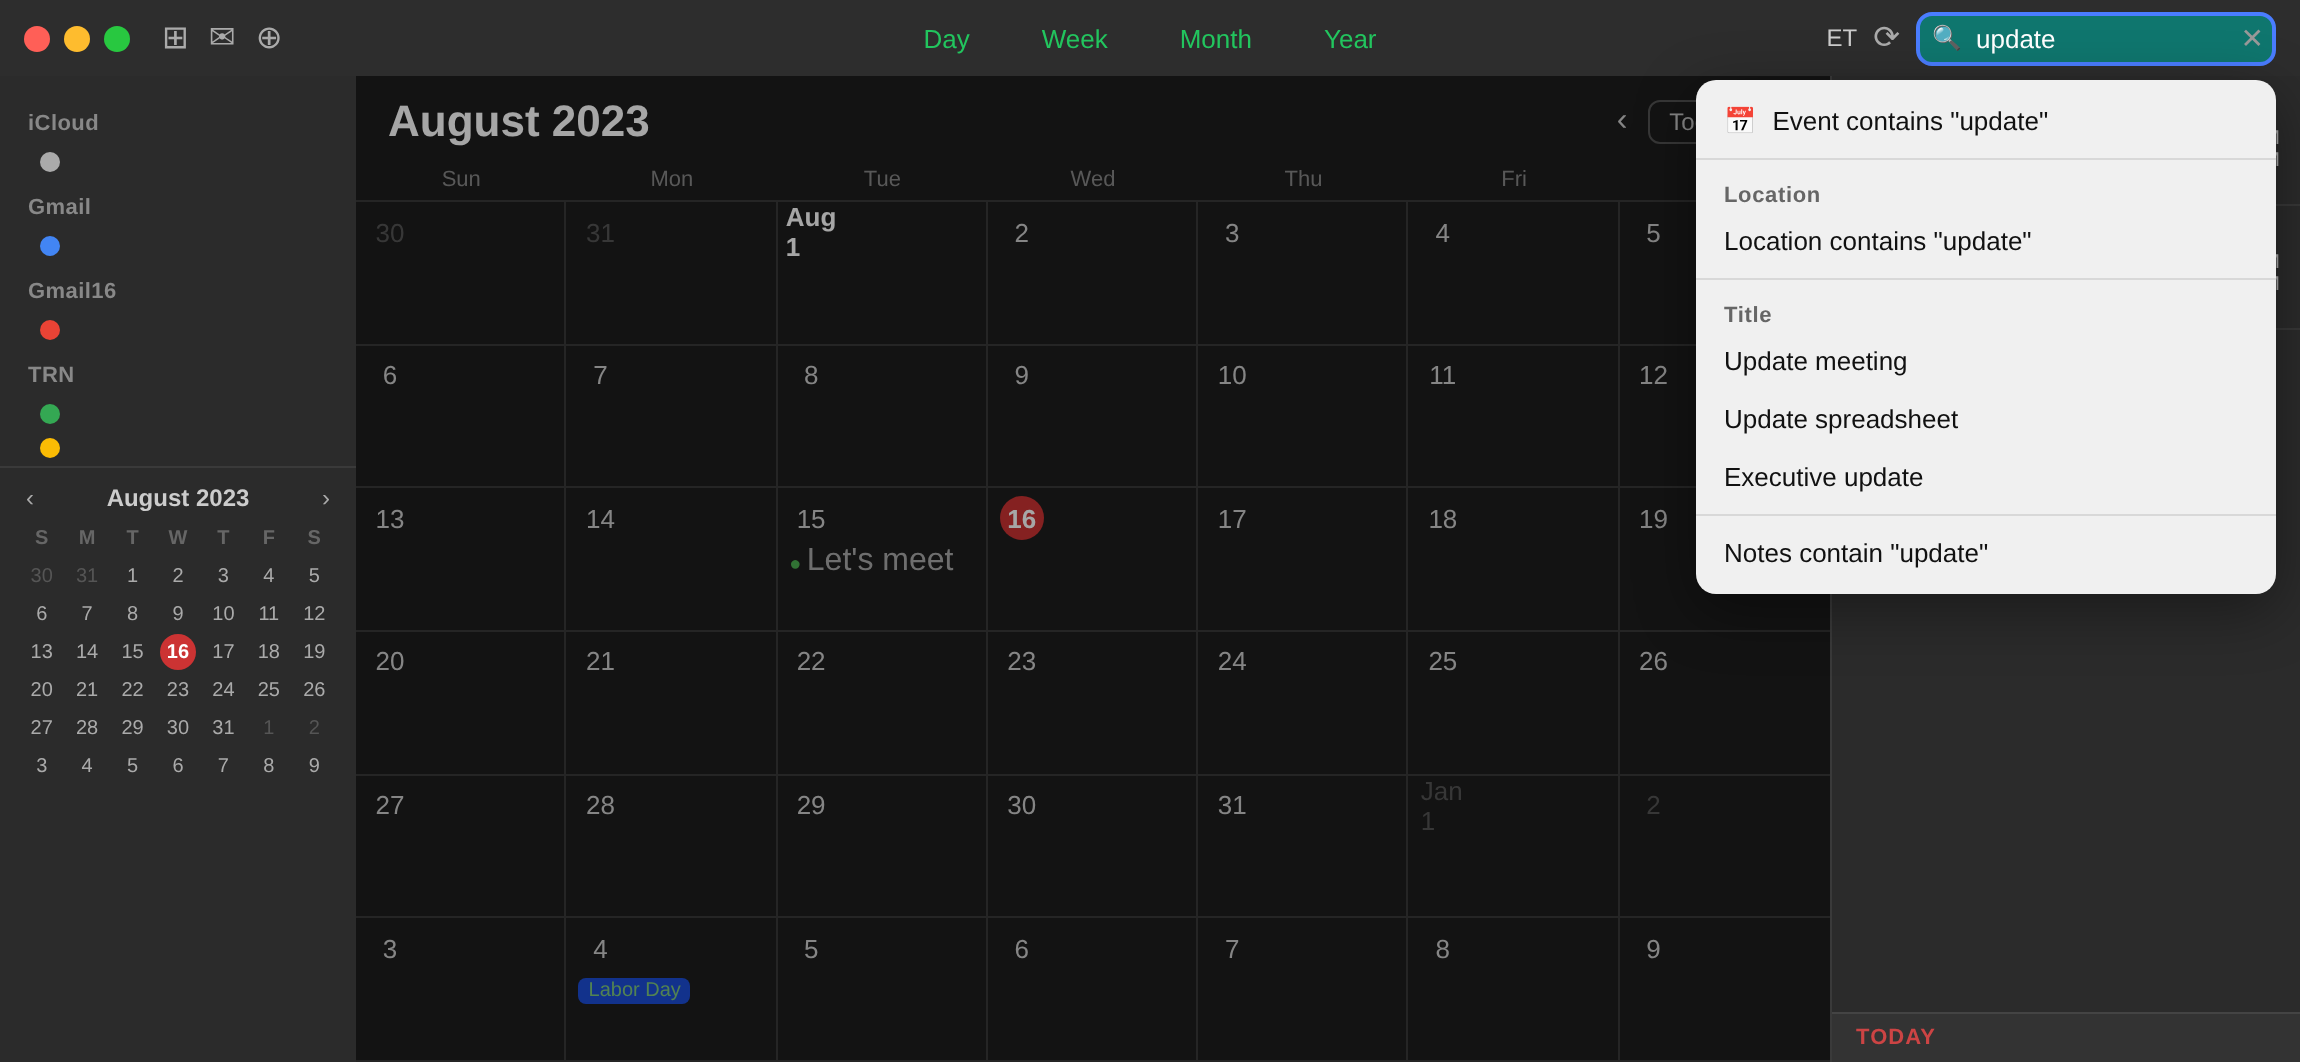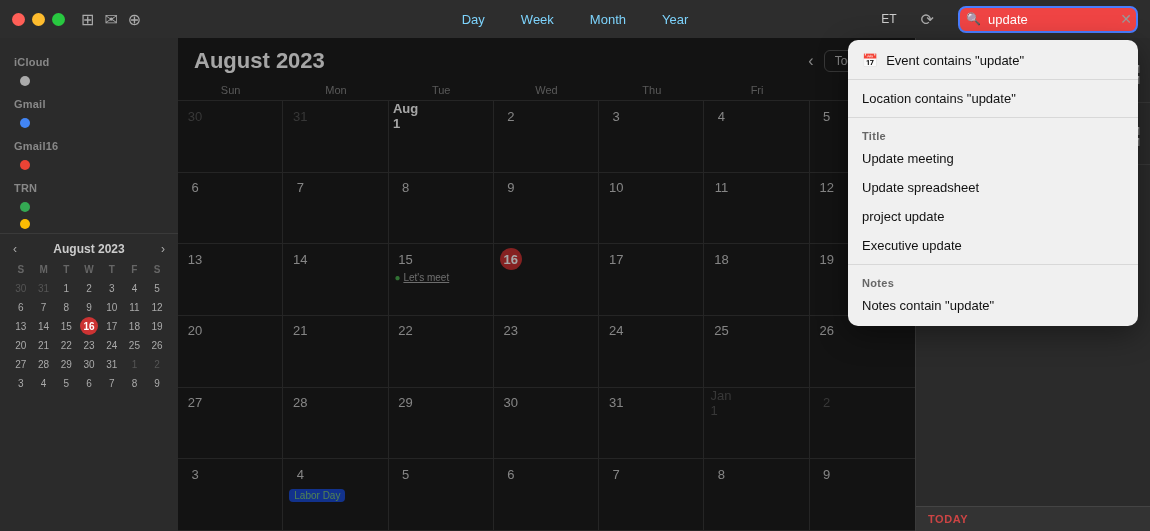--- a/index.html
+++ b/index.html
@@ -50,46 +50,46 @@
     }
     .titlebar-center {
       position: absolute;
       left: 50%;
       transform: translateX(-50%);
       display: flex;
       gap: 24px;
       align-items: center;
     }
     .view-btn {
-      color: #7dd3fc;
+      color: #22c55e;
       font-size: 13px;
       background: none;
       border: none;
       cursor: pointer;
       padding: 2px 6px;
       border-radius: 4px;
     }
     .titlebar-right {
       position: absolute;
       right: 12px;
       display: flex;
       align-items: center;
-      gap: 24px;
+      gap: 8px;
     }
     .et-label {
       color: #ccc;
       font-size: 12px;
     }
     .search-wrapper {
       position: relative;
       display: flex;
       align-items: center;
     }
     .search-input {
-      background: #ef4444;
+      background: #0f766e;
       border: 2px solid #4a7dff;
       border-radius: 8px;
       color: #fff;
       font-size: 13px;
       padding: 4px 28px 4px 28px;
       outline: none;
       width: 180px;
     }
     .search-icon-left {
       position: absolute;
@@ -238,22 +238,21 @@
     }
     .cal-day-num.muted { color: #555; }
     .cal-day-num.aug1 { font-weight: 600; color: #fff; }
     .cal-event-dot {
       font-size: 10px;
       color: #4caf50;
       margin-top: 2px;
     }
     .cal-event-label {
       color: #aaa;
-      font-size: 10px;
-      text-decoration: underline;
+      font-size: 16px;
     }
     .cal-label-badge {
       background: #1d4ed8;
       color: #7ec87e;
       font-size: 10px;
       padding: 1px 5px;
       border-radius: 4px;
       margin-top: 2px;
       display: inline-block;
     }
@@ -458,39 +457,36 @@
       <span class="search-icon-left">🔍</span>
       <input class="search-input" type="text" value="update" style="">
       <span class="search-clear">✕</span>
 
       <div class="search-dropdown">
         <div class="dropdown-item">
           <span class="dropdown-item-icon">📅</span>
           <span>Event contains "update"</span>
         </div>
         <div class="dropdown-separator"></div>
+        <div class="dropdown-section-label">Location</div>
         <div class="dropdown-item">
           <span>Location contains "update"</span>
         </div>
         <div class="dropdown-separator"></div>
         <div class="dropdown-section-label">Title</div>
         <div class="dropdown-item">
           <span>Update meeting</span>
         </div>
         <div class="dropdown-item">
           <span>Update spreadsheet</span>
         </div>
         <div class="dropdown-item">
-          <span>project update</span>
-        </div>
-        <div class="dropdown-item">
           <span>Executive update</span>
         </div>
         <div class="dropdown-separator"></div>
-        <div class="dropdown-section-label">Notes</div>
         <div class="dropdown-item">
           <span>Notes contain "update"</span>
         </div>
       </div>
     </div>
   </div>
 </div>
 
 <div class="main">
 

